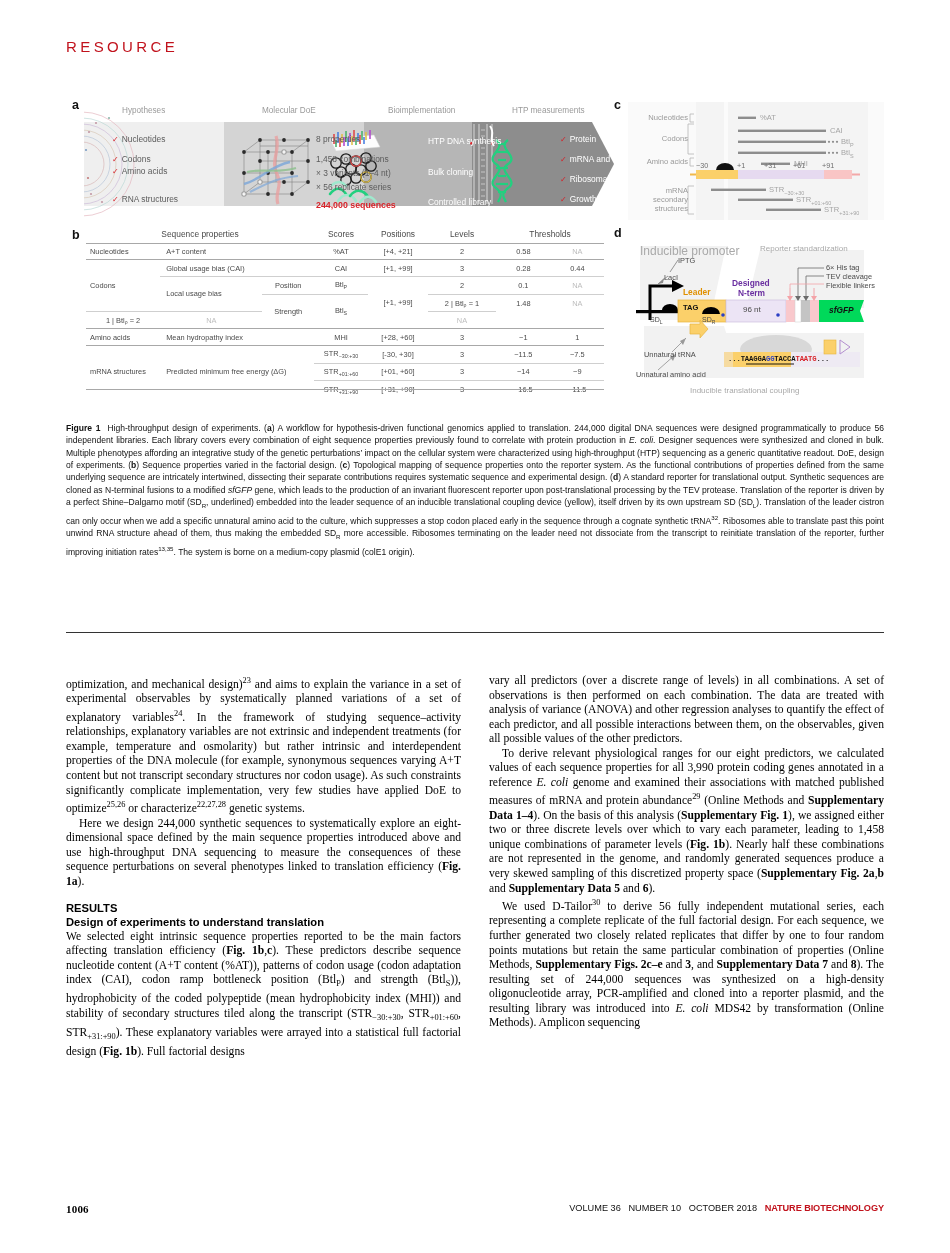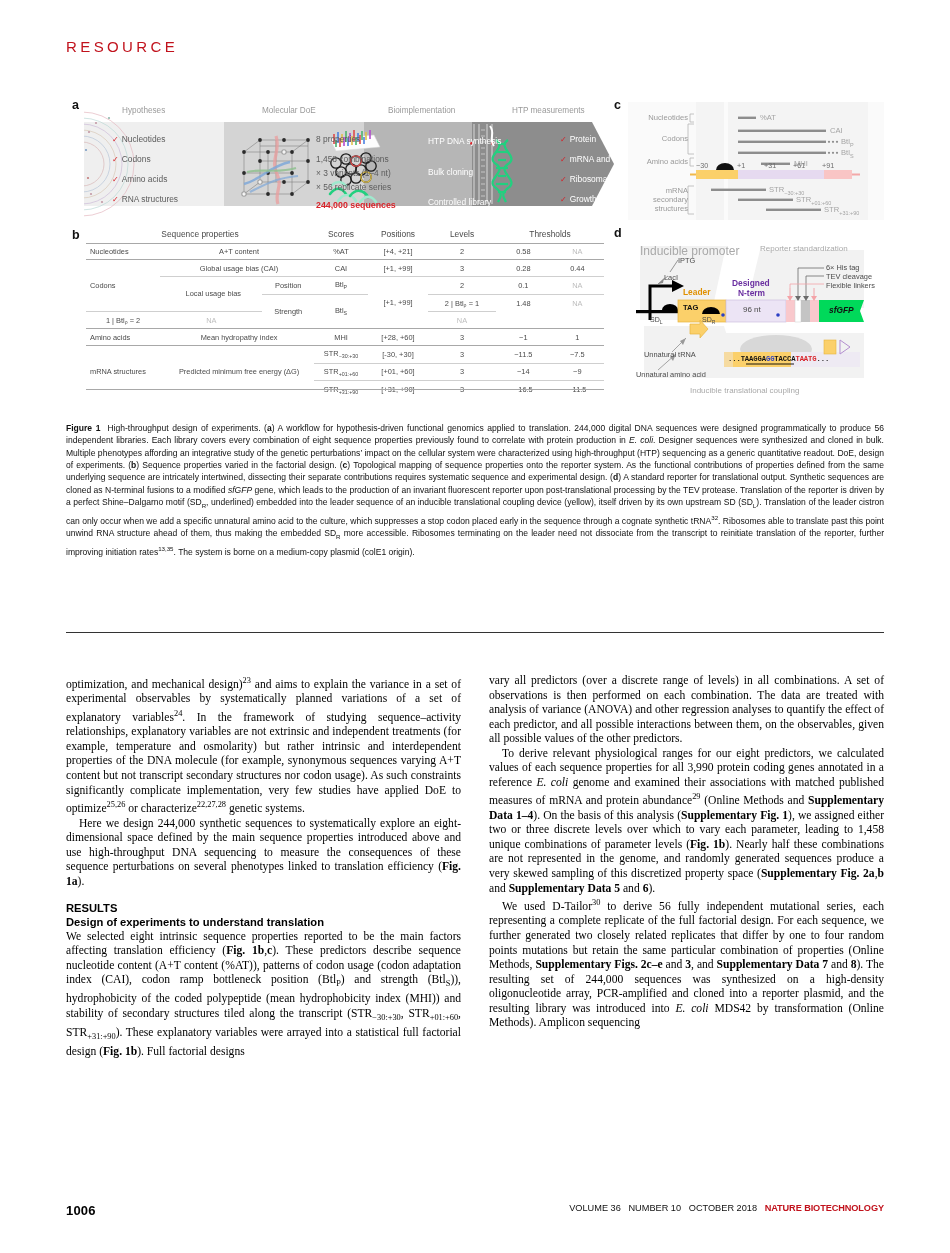--- a/index.html
+++ b/index.html
@@ -58,21 +58,21 @@
   }
   table.tbl th {
     font-weight:400; font-size:8.4px; color:#4a4a4a;
     padding:3px 2px 4px 2px; text-align:center; border:none;
   }
   table.tbl td {
     padding:3.2px 2px; text-align:center; vertical-align:middle;
     border-top:0.6px solid #cfcfcf;
   }
   table.tbl td.lbl { text-align:left; padding-left:4px; }
-  table.tbl td.lblc { text-align:center; padding-left:6px; }
+  table.tbl td.lblc { text-align:left; padding-left:6px; }
   table.tbl tr.thickline td { border-top:0.8px solid #a8a8a8; }
   .na { color:#bdbdbd; }
   .lastline { position:absolute; left:14px; width:518px; height:0; border-top:0.8px solid #a8a8a8; }
   sub { font-size:0.72em; }
   sup { font-size:0.72em; }
 
   
   #panel-c { position:absolute; left:548px; top:0px; width:270px; height:122px; }
   #panel-c .panel-letter { position:absolute; left:0; top:0; }
   .c-canvas { position:absolute; left:14px; top:4px; width:256px; height:118px; background:#fafafa; }
@@ -134,21 +134,21 @@
     font-size:11.2px; font-weight:bold; margin:0 0 0 0; line-height:14.5px;
   }
   .col b { font-weight:bold; }
   .col i { font-style:italic; }
 
   
   .footer {
     position:absolute; left:66px; top:1203px; width:818px; height:16px;
     font-family:"Liberation Sans", sans-serif;
   }
-  .pg { position:absolute; left:0; top:0; font-size:13px; font-weight:bold; letter-spacing:0.2px; }
+  .pg { position:absolute; left:0; top:0; font-size:11px; font-weight:bold; letter-spacing:0.2px;font-family:Liberation Serif, serif; }
   .volinfo { position:absolute; right:0; top:0; font-size:9.2px; color:#111; white-space:nowrap; }
   .volinfo .journal { color:#c1121c; font-weight:bold; letter-spacing:-0.1px; }
 </style>
 </head>
 <body>
 
 <div class="page">
 
   <div class="resource-head">RESOURCE</div>
 
@@ -315,21 +315,21 @@
 
         <div class="a-headers">
           <span style="left:38px;">Hypotheses</span>
           <span style="left:178px;">Molecular DoE</span>
           <span style="left:304px;">Bioimplementation</span>
           <span style="left:428px;">HTP measurements</span>
         </div>
 
         <div class="a-list" style="left:28px;top:28px;"><span class="a-check">✓</span><span>Nucleotides</span></div>
         <div class="a-list" style="left:28px;top:48px;"><span class="a-check">✓</span><span>Codons</span></div>
-        <div class="a-list" style="left:28px;top:68px;"><span class="a-check">✓</span><span>Amino acids</span></div>
+        <div class="a-list" style="left:28px;top:60px;"><span class="a-check">✓</span><span>Amino acids</span></div>
         <div class="a-list" style="left:28px;top:88px;"><span class="a-check">✓</span><span>RNA structures</span></div>
 
         <div class="a-list" style="left:232px;top:28px;">8 properties</div>
         <div class="a-list" style="left:232px;top:48px;">1,458 combinations</div>
         <div class="a-list" style="left:232px;top:62px;">× 3 variants (1–4 nt)</div>
         <div class="a-list" style="left:232px;top:76px;">× 56 replicate series</div>
         <div class="a-list a-red" style="left:232px;top:94px;font-size:8.8px;">244,000 sequences</div>
 
         <div class="a-list a-dark" style="left:300px;top:30px;">HTP DNA synthesis</div>
         <div class="a-list a-dark" style="left:300px;top:61px;">Bulk cloning</div>

